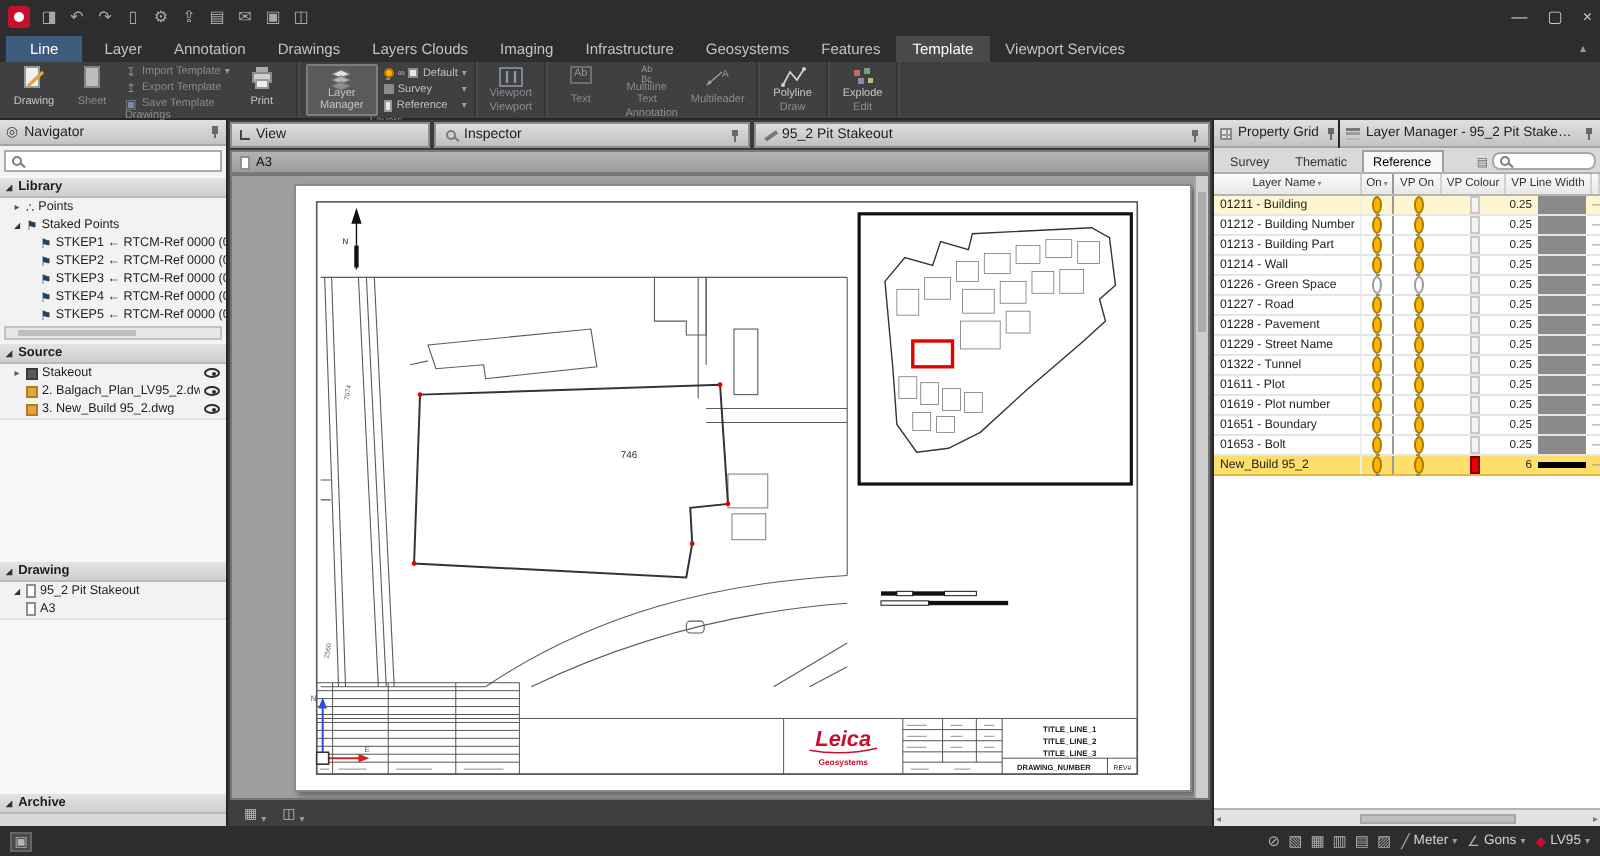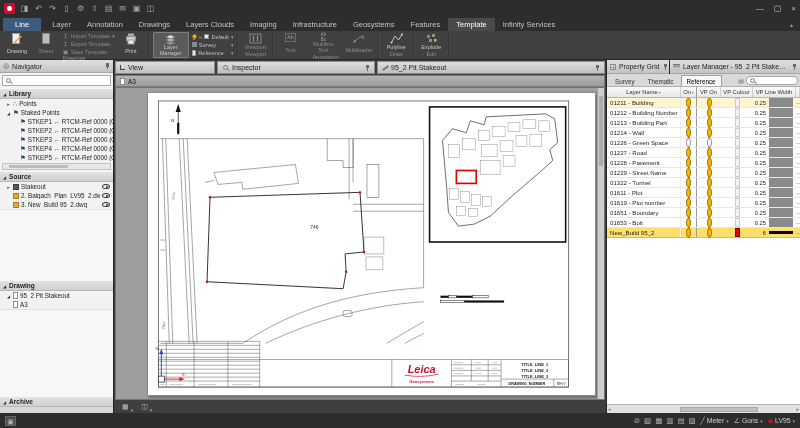--- a/index.html
+++ b/index.html
@@ -191,21 +191,21 @@
         <span class="rtab file">Line</span>
         <span class="rtab">Layer</span>
         <span class="rtab">Annotation</span>
         <span class="rtab">Drawings</span>
         <span class="rtab">Layers Clouds</span>
         <span class="rtab">Imaging</span>
         <span class="rtab">Infrastructure</span>
         <span class="rtab">Geosystems</span>
         <span class="rtab">Features</span>
         <span class="rtab active">Template</span>
-        <span class="rtab">Infinity Services</span>
+        <span class="rtab">Viewport Services</span>
       </span>
     <span class="ribbon-collapse ic-caret-up"></span>
   </div>
 
   <div class="ribbon">
 
     <div class="rgroup">
       <div class="rgroup-content">
         <div class="rbtn">
           <svg width="12" height="12">

